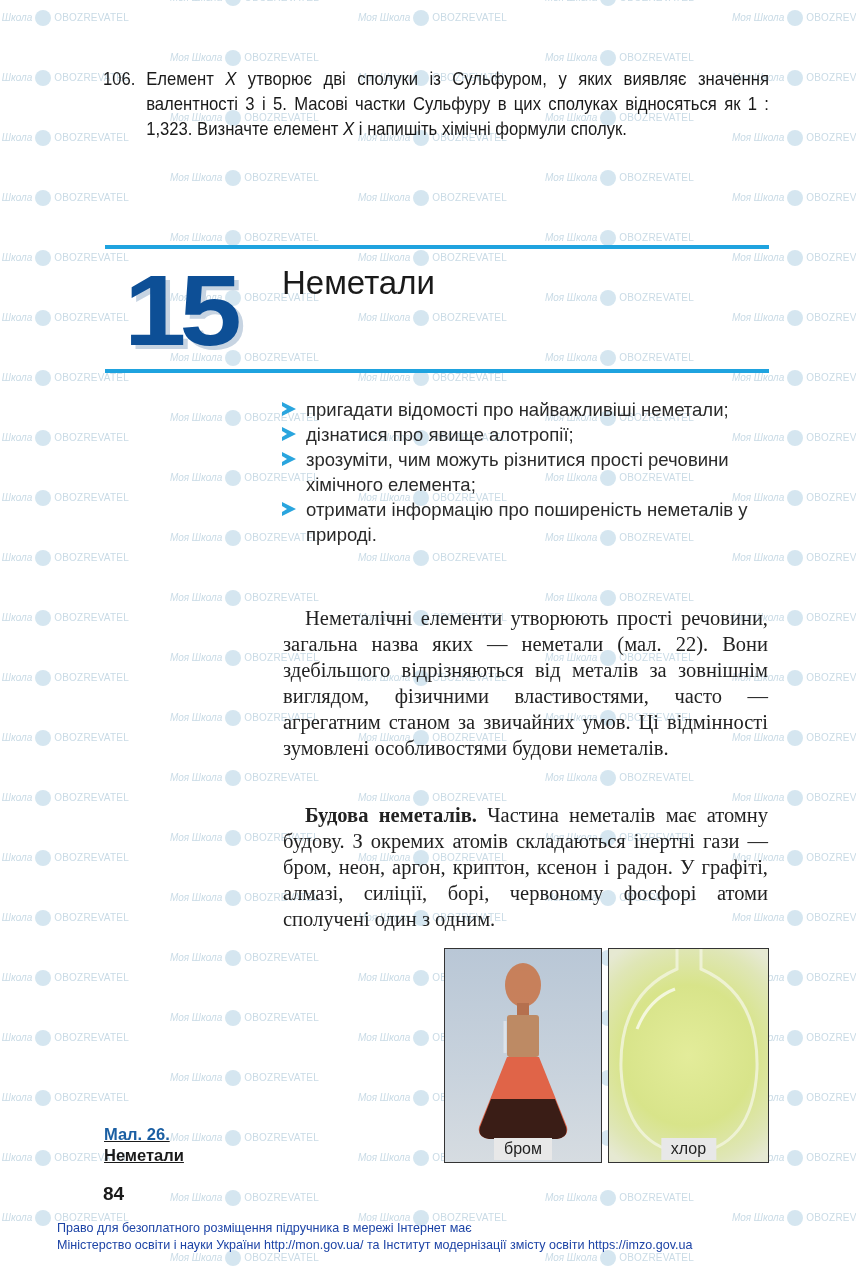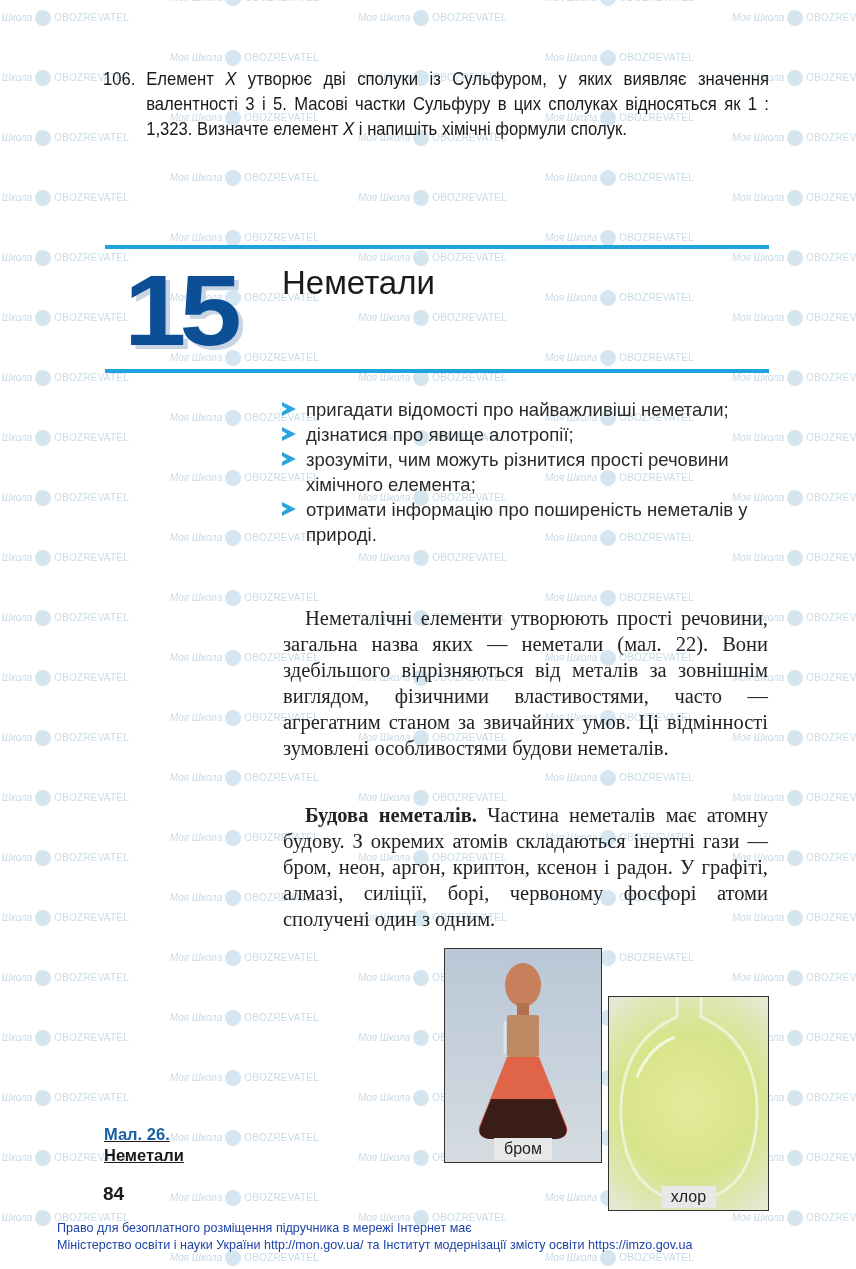--- a/index.html
+++ b/index.html
@@ -42,21 +42,21 @@
   .para b { font-weight:bold; }
 
   .photos { left:281px; top:948px; width:488px; height:215px; }
   .photo { position:absolute; top:0; height:213px; border:1.5px solid #333; overflow:hidden; }
   .photo .cap { position:absolute; left:50%; transform:translateX(-50%); bottom:2px;
                 background:#e8e8e8; padding:0 10px; font-size:16px; line-height:22px; color:#222; }
   .p1 { left:0; width:155px;
         background:radial-gradient(ellipse 62% 50% at 45% 58%, #f3f1a0 0%, #ecec98 45%, #e8e8c0 70%, #e7e5e0 100%); }
   .p2 { left:163px; width:156px; background:linear-gradient(180deg,#b9c7d6 0%,#c9d3dd 60%,#d6dce1 100%); }
   .p3 { left:327px; width:159px;
-        background:radial-gradient(ellipse 75% 60% at 50% 50%, #e3ec9a 0%, #d8e48a 55%, #dfe6b6 85%, #e6e9d2 100%);margin-top:48px; }
+        background:radial-gradient(ellipse 75% 60% at 50% 50%, #e3ec9a 0%, #d8e48a 55%, #dfe6b6 85%, #e6e9d2 100%); }
 
   .caption { left:104px; top:1124px; font-size:16.5px; line-height:21px;text-decoration:underline; }
   .caption .fig { color:#1b5fa3; font-weight:bold; }
   .caption .name { color:#1a1a1a; font-weight:bold; }
 
   .pagenum { left:103px; top:1183px; font-size:19px; font-weight:bold; }
   .footer { left:57px; top:1219px; font-size:13.5px; line-height:17px; color:#1d44a6;
             transform:scaleX(0.93); transform-origin:left top; white-space:nowrap; }
 </style>
 </head>

